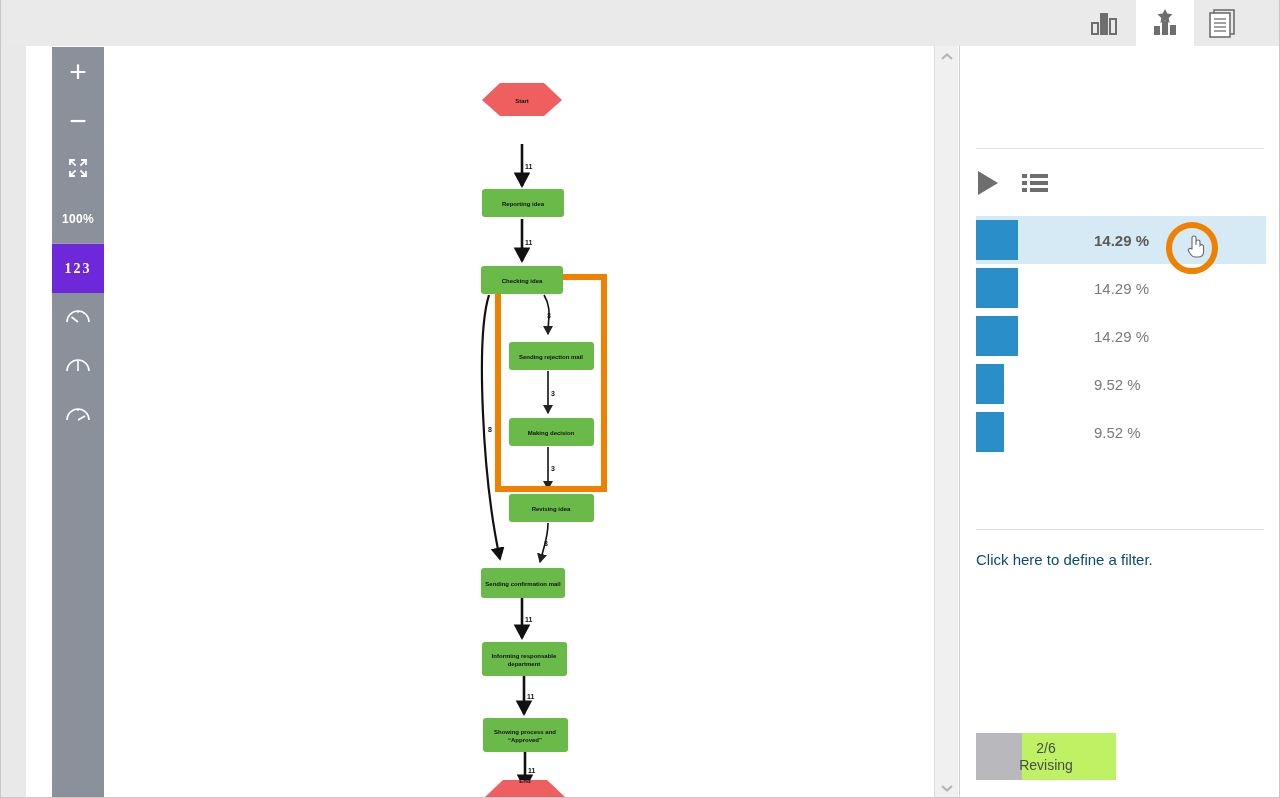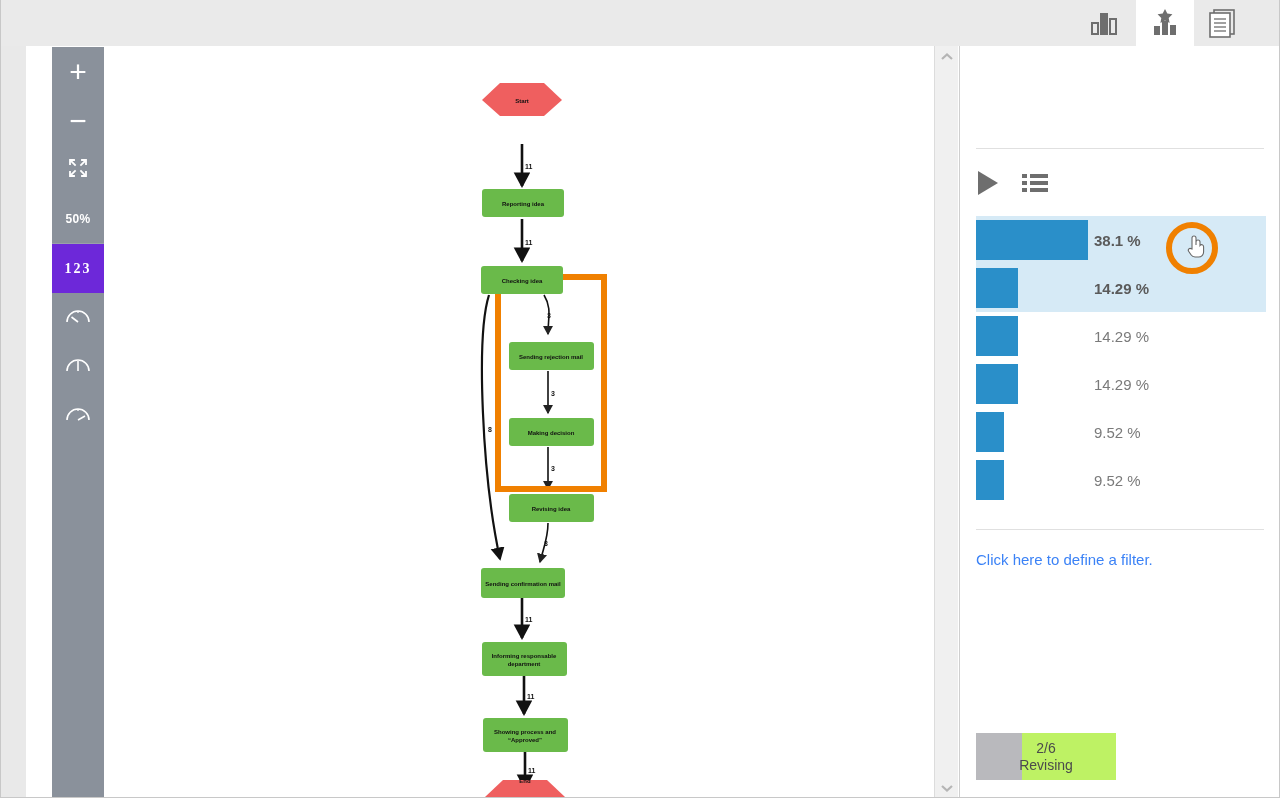--- a/index.html
+++ b/index.html
@@ -89,21 +89,21 @@
   }
   .varrow.sel { background: #d6eaf6; }
   .varbar { background: #2a8fc9; height: 40px; }
   .varpct {
     position: absolute; left: 118px; font-size: 15px; color: #7a7a7a;
     white-space: nowrap;
   }
   .varrow.sel .varpct { color:#5a5a5a; font-weight: bold; }
 
   .filtertext {
-    position:absolute; left:15px; top:505px; font-size:15px; color:#3b82f6;
+    position:absolute; left:15px; top:505px; font-size:15px; color:#0c4a6e;
   }
 
   .statbtns { position:absolute; left: 15px; bottom: 18px; display:flex; gap: 14px; }
   .statbtn {
     position: relative; width: 140px; height: 47px; background: #bef264;
     display:flex; flex-direction:column; align-items:center; justify-content:center;
     cursor:pointer; overflow:hidden;
   }
   .statfill { position:absolute; left:0; top:0; height:100%; background:#b9b9bd; }
   .statline { position: relative; font-size: 14px; color: #4b4b4b; line-height: 17px; }
@@ -196,21 +196,21 @@
                 <path d="M3,3 L7,7"></path>
                   <path d="M17,3 L13,7"></path>
                 <path d="M17,17 L13,13"></path>
                   <path d="M3,17 L7,13"></path>
               </g>
             </svg>
           </span>
         </div>
 
         <div class="vbtn label">
-          <span>50%</span>
+          <span>100%</span>
         </div>
 
         <div class="vsep"></div>
 
         <div class="vbtn big active">
           <span>123</span>
         </div>
 
         <div class="vbtn">
           <span>
@@ -377,24 +377,20 @@
               <rect x="8" y="9" width="18" height="4"></rect>
             <rect x="0" y="16" width="5" height="4"></rect>
               <rect x="8" y="16" width="18" height="4"></rect>
           </g>
         </svg>
       </span>
     </div>
 
     <div class="varlist">
 
-      <div class="varrow sel">
-        <div class="varbar" style="width:112px;"></div>
-        <div class="varpct">38.1 %</div>
-      </div>
 
       <div class="varrow sel">
         <div class="varbar" style="width:42px;"></div>
         <div class="varpct">14.29 %</div>
       </div>
 
       <div class="varrow">
         <div class="varbar" style="width:42px;"></div>
         <div class="varpct">14.29 %</div>
       </div>

